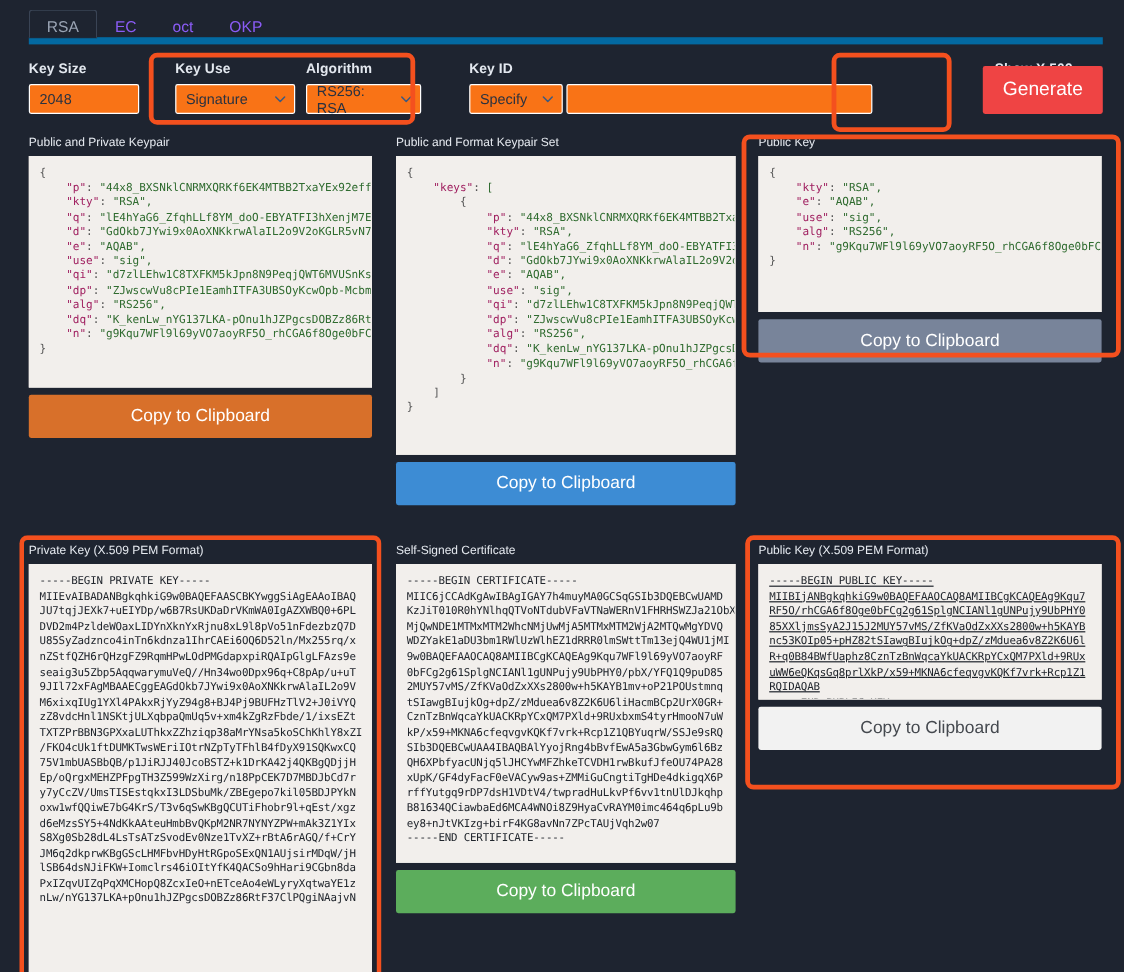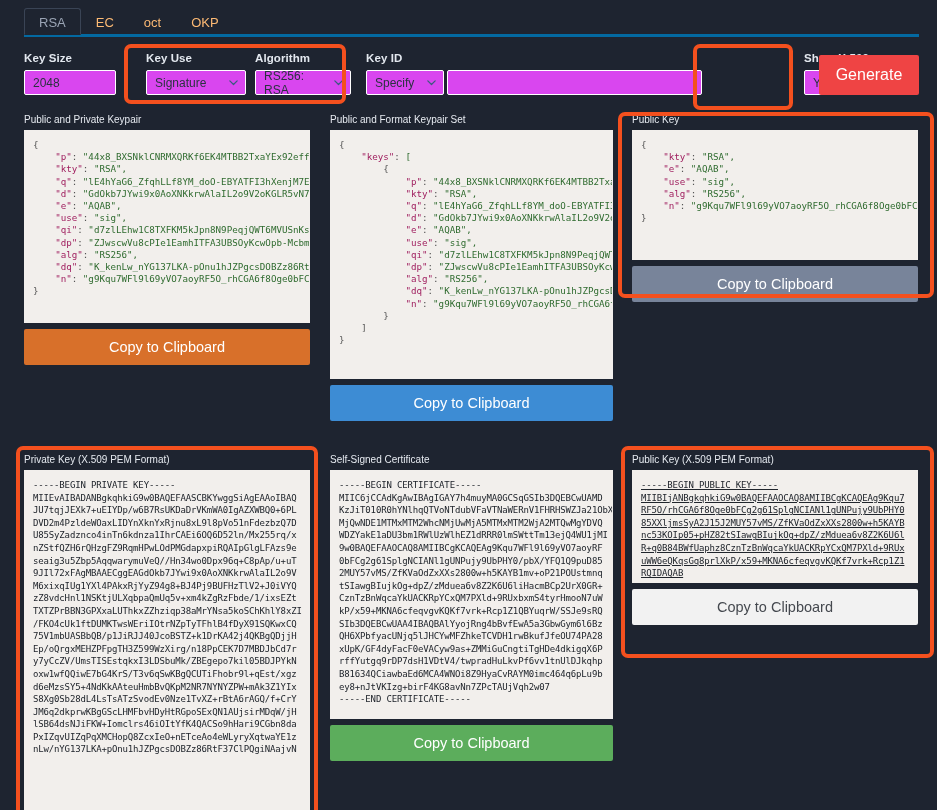--- a/index.html
+++ b/index.html
@@ -13,27 +13,27 @@
   #app {
     position: relative;
     width: 937px; height: 810px;
     background: #1e2430;
   }
 
   
   .tabbar {
     position: absolute; left: 24px; top: 8px;
     width: 895px; height: 29px;
-    border-bottom: 3px solid #0369a1;
+    border-bottom: 6px solid #0369a1;
     display: flex; align-items: stretch;
   }
   .tab {
     padding: 4px 14px 5px 14px;
     font-size: 13px;
-    color: #fdba74;
+    color: #8b5cf6;
     line-height: 20px;
     cursor: pointer;
     border: 1px solid transparent;
     border-bottom: none;
     margin-bottom: -1px;
     border-radius: 3px 3px 0 0;
   }
   .tab.active {
     color: #9aa4b4;
     border-color: #3a4455;
@@ -48,21 +48,21 @@
     display: flex; align-items: flex-start;
   }
   .field { display: flex; flex-direction: column; }
   .field-label {
     font-size: 11.5px; color: #e3e8ef; font-weight: bold;
     margin-bottom: 6px; letter-spacing: 0.1px;
     white-space: nowrap;
   }
   .ctl {
     height: 25px;
-    background: #d946ef;
+    background: #f97316;
     border: 1px solid #ffffff;
     border-radius: 2px;
     font-size: 12px;
     color: #2a3240;
     display: flex; align-items: center;
     padding: 0 8px;
   }
   .ctl.select {
     justify-content: space-between;
     padding-right: 6px;
@@ -73,21 +73,21 @@
     flex: 0 0 auto;
   }
   .chev svg { display: block; }
 
   #f-keysize { width: 92px; }
   #f-keysize .ctl { width: 92px; }
   #f-keyuse { width: 100px; margin-left: 30px; }
   #f-keyuse .ctl { width: 100px; }
   #f-alg { width: 100px; margin-left: 9px; }
   #f-alg .ctl { width: 96px; }
-  #f-keyid { margin-left: 11px; display: flex; flex-direction: column; }
+  #f-keyid { margin-left: 36px; display: flex; flex-direction: column; }
   .keyid-controls { display: flex; }
   #f-keyid .ctl.select { width: 78px; }
   #f-keyid .kid-text { width: 255px; margin-left: 3px; }
   #f-x509 { margin-left: 102px; width: 64px; }
   #f-x509 .ctl { width: 64px; }
 
   .generate {
     position: absolute; left: 819px; top: 55px;
     width: 100px; height: 40px;
     background: #ef4444;

